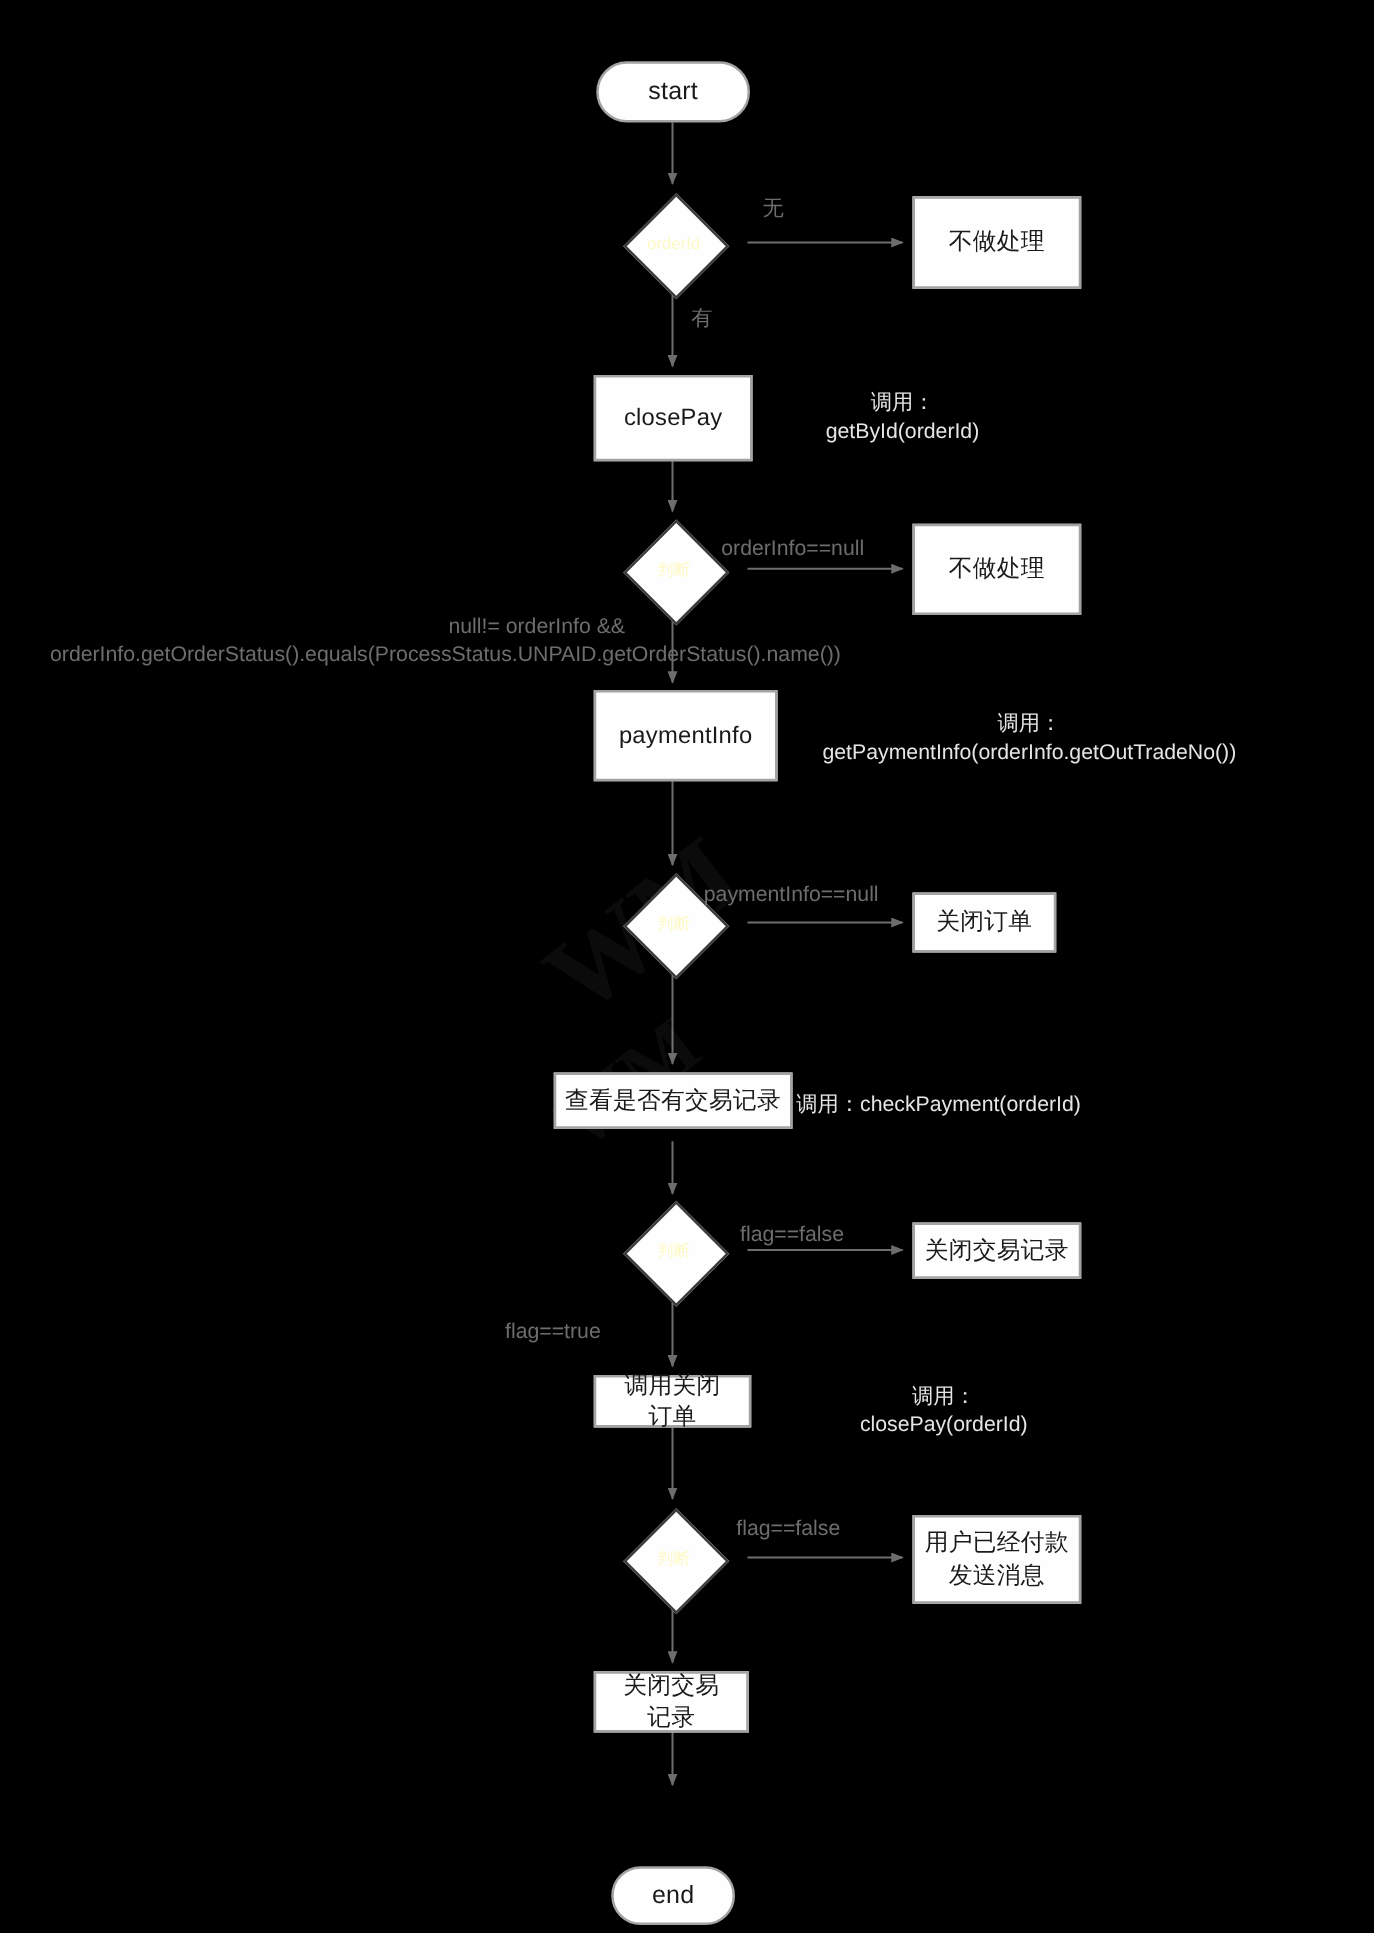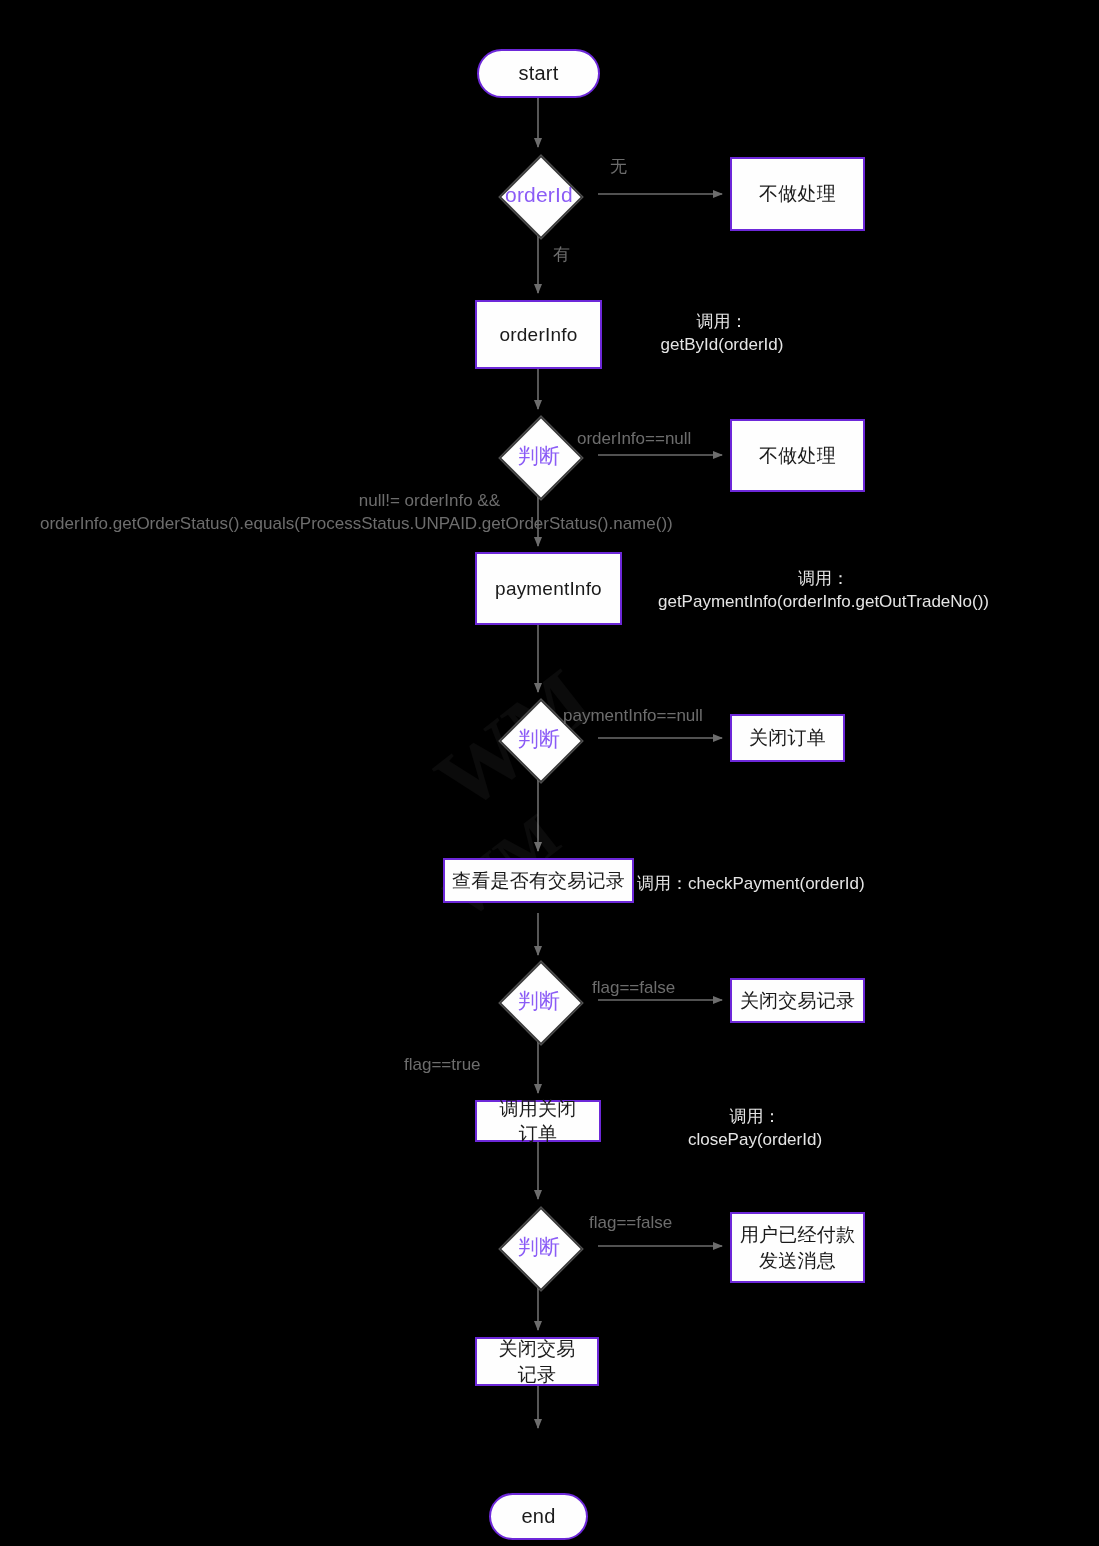--- a/index.html
+++ b/index.html
@@ -27,21 +27,21 @@
   
   .node {
     position: absolute;
     box-sizing: border-box;
     display: flex;
     align-items: center;
     justify-content: center;
     text-align: center;
     color: #1a1a1a;
     background: #fefefe;
-    border: 2px solid #6d28d9;
+    border: 2px solid #a3a3a3;
     font-size: 19px;
     line-height: 1.32;
     letter-spacing: 0.2px;
     z-index: 3;
   }
   .node.terminal {
     border-radius: 26px;
     font-size: 20px;
   }
   .node.process { border-radius: 0; }
@@ -59,22 +59,22 @@
     height: 56px;
     margin-left: -28px;
     margin-top: -28px;
     background: #fefefe;
     border: 2px solid #3b3b3b;
     transform: rotate(45deg);
   }
   .node.decision .dia-label {
     position: relative;
     z-index: 2;
-    font-size: 21px;
-    color: #8b5cf6;
+    font-size: 13px;
+    color: #fef9c3;
   }
 
   
   .elabel {
     position: absolute;
     color: #6d6d6d;
     font-size: 17px;
     line-height: 1.38;
     white-space: nowrap;
     z-index: 4;
@@ -152,21 +152,21 @@
 
   <div class="node terminal" style="left:477px; top:49px; width:123px; height:49px;">start</div>
 
   <div class="node decision" style="left:480px; top:155px; width:118px; height:80px;">
     <span class="dia-shape"></span>
     <span class="dia-label">orderId</span>
   </div>
 
   <div class="node process" style="left:730px; top:157px; width:135px; height:74px;">不做处理</div>
 
-  <div class="node process" style="left:475px; top:300px; width:127px; height:69px;">orderInfo</div>
+  <div class="node process" style="left:475px; top:300px; width:127px; height:69px;">closePay</div>
 
   <div class="node decision" style="left:480px; top:416px; width:118px; height:80px;">
     <span class="dia-shape"></span>
     <span class="dia-label">判断</span>
   </div>
 
   <div class="node process" style="left:730px; top:419px; width:135px; height:73px;">不做处理</div>
 
   <div class="node process" style="left:475px; top:552px; width:147px; height:73px; padding:0 8px;">paymentInfo</div>
 

